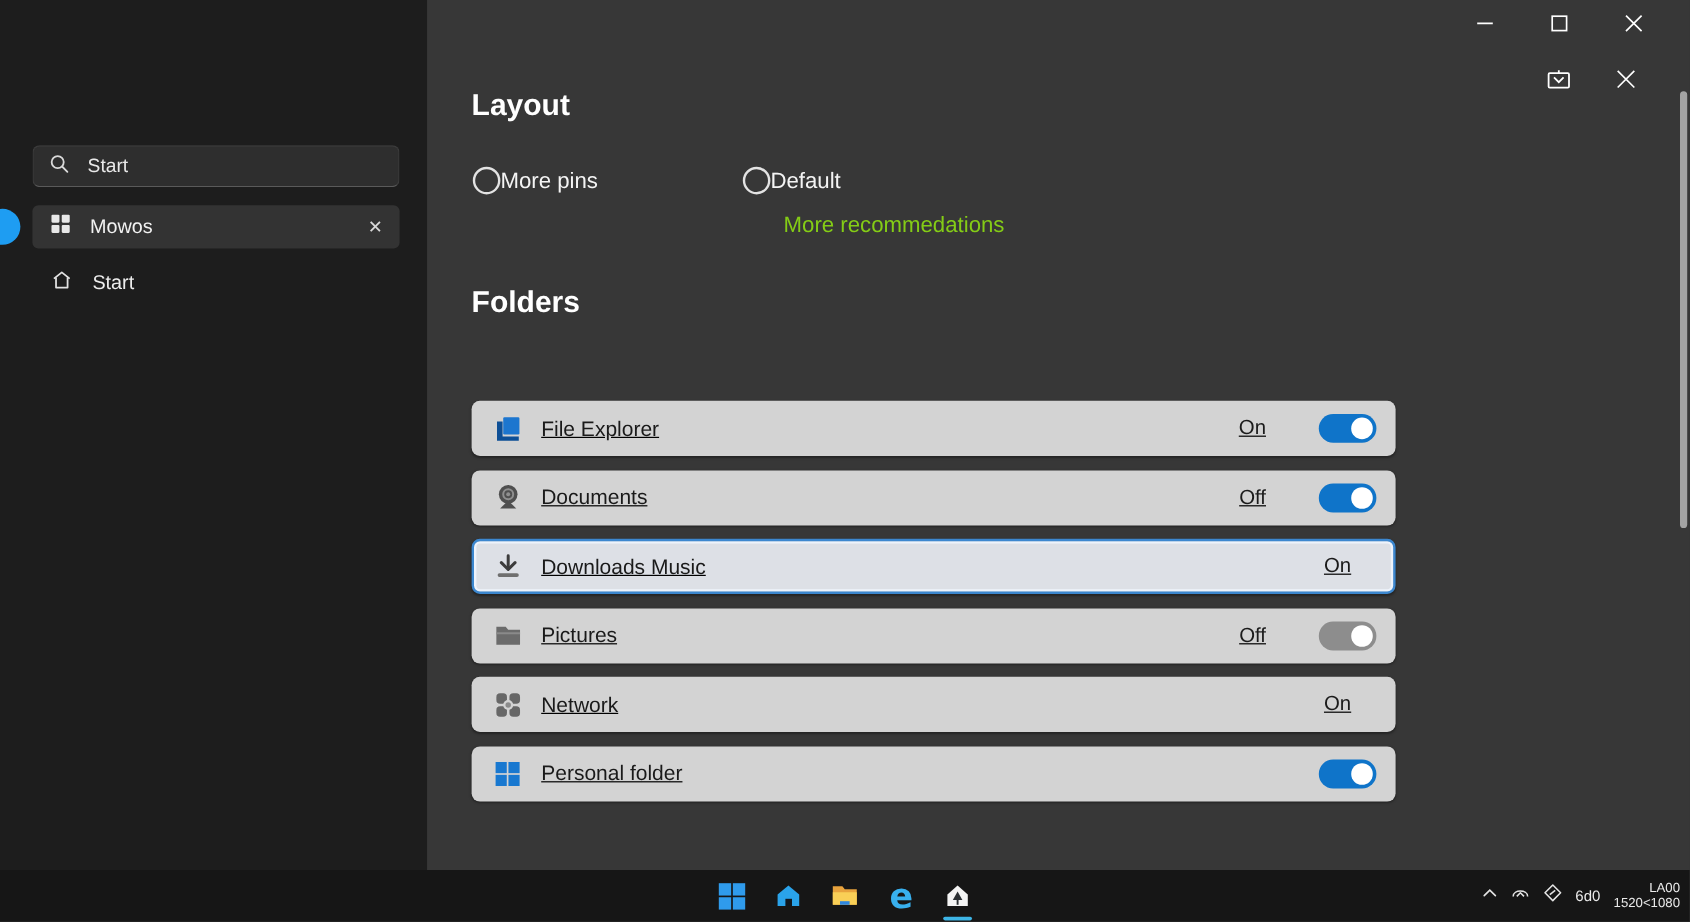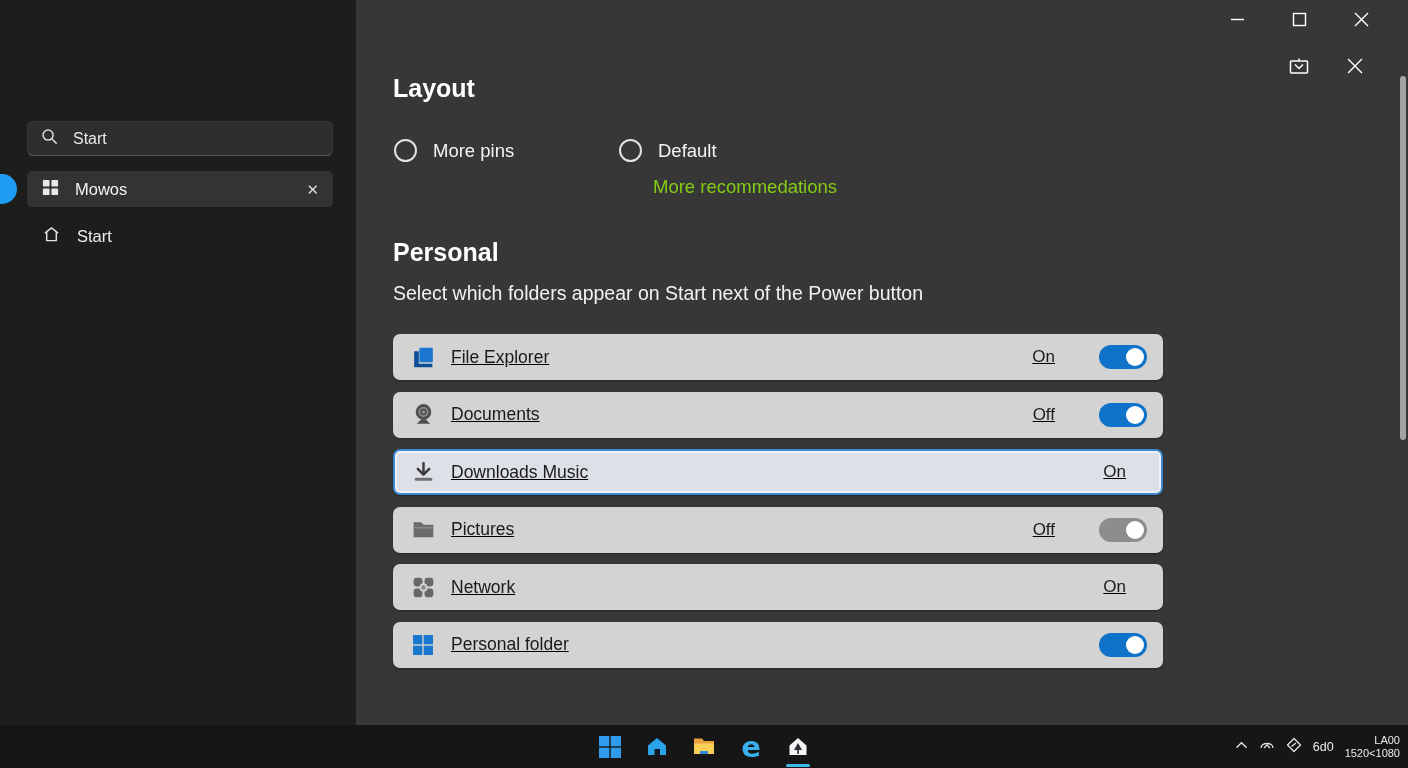--- a/index.html
+++ b/index.html
@@ -30,21 +30,21 @@
   .winctl{position:absolute;top:2px;right:16px;display:flex;}
   .winbtn{width:62px;height:34px;display:flex;align-items:center;justify-content:center;}
   .winctl2{position:absolute;top:48px;right:32px;display:flex;gap:14px;}
   .winbtn2{width:42px;height:36px;display:flex;align-items:center;justify-content:center;}
 
   .h1{position:absolute;left:37px;color:#fff;font-size:25px;font-weight:700;}
   .h-layout{top:74px;}
   .h-folders{top:238px;}
   .subtitle{position:absolute;left:37px;top:282px;color:#f2f2f2;font-size:19.5px;}
 
-  .radio-group{position:absolute;display:flex;align-items:center;gap:16px;text-align:center;}
+  .radio-group{position:absolute;display:flex;align-items:center;text-align:center;}
   .rg1{left:38px;top:139px;}
   .rg2{left:263px;top:139px;}
   .radio{width:19px;height:19px;border:2.5px solid #e3e3e3;border-radius:50%;background:transparent;box-sizing:content-box;}
   .rlabel{color:#f4f4f4;font-size:18.5px;}
   .rsub{position:absolute;left:297px;top:176px;color:#84cc16;font-size:18.5px;}
 
   .rows{position:absolute;left:37px;top:334px;width:770px;}
   .frow{height:46px;background:#d3d3d3;border-radius:7px;margin-bottom:11.5px;
         display:flex;align-items:center;box-sizing:border-box;padding:0 16px;
         box-shadow:0 1px 2px rgba(0,0,0,.35);text-decoration:underline;}
@@ -155,22 +155,21 @@
     <div class="radio-group rg1">
       <span class="radio"></span>
       <span class="rlabel">More pins</span>
     </div>
     <div class="radio-group rg2">
       <span class="radio"></span>
       <span class="rlabel">Default</span>
     </div>
     <div class="rsub">More recommedations</div>
 
-    <div class="h1 h-folders">Personal</div>
-    <div class="subtitle">Select which folders appear on Start next of the Power button</div>
+    <div class="h1 h-folders">Folders</div>
 
     <div class="rows">
 
       <div class="frow">
         <span class="ficon">
           <svg width="27" height="27" viewBox="0 0 26 26">
             <rect x="9" y="3.5" width="13" height="14" rx="1" fill="#1c76cf"></rect>
             <path d="M4 7 h4.5 v12 h13 v3.5 H4 z" fill="#0d4f96"></path>
           </svg>
         </span>

